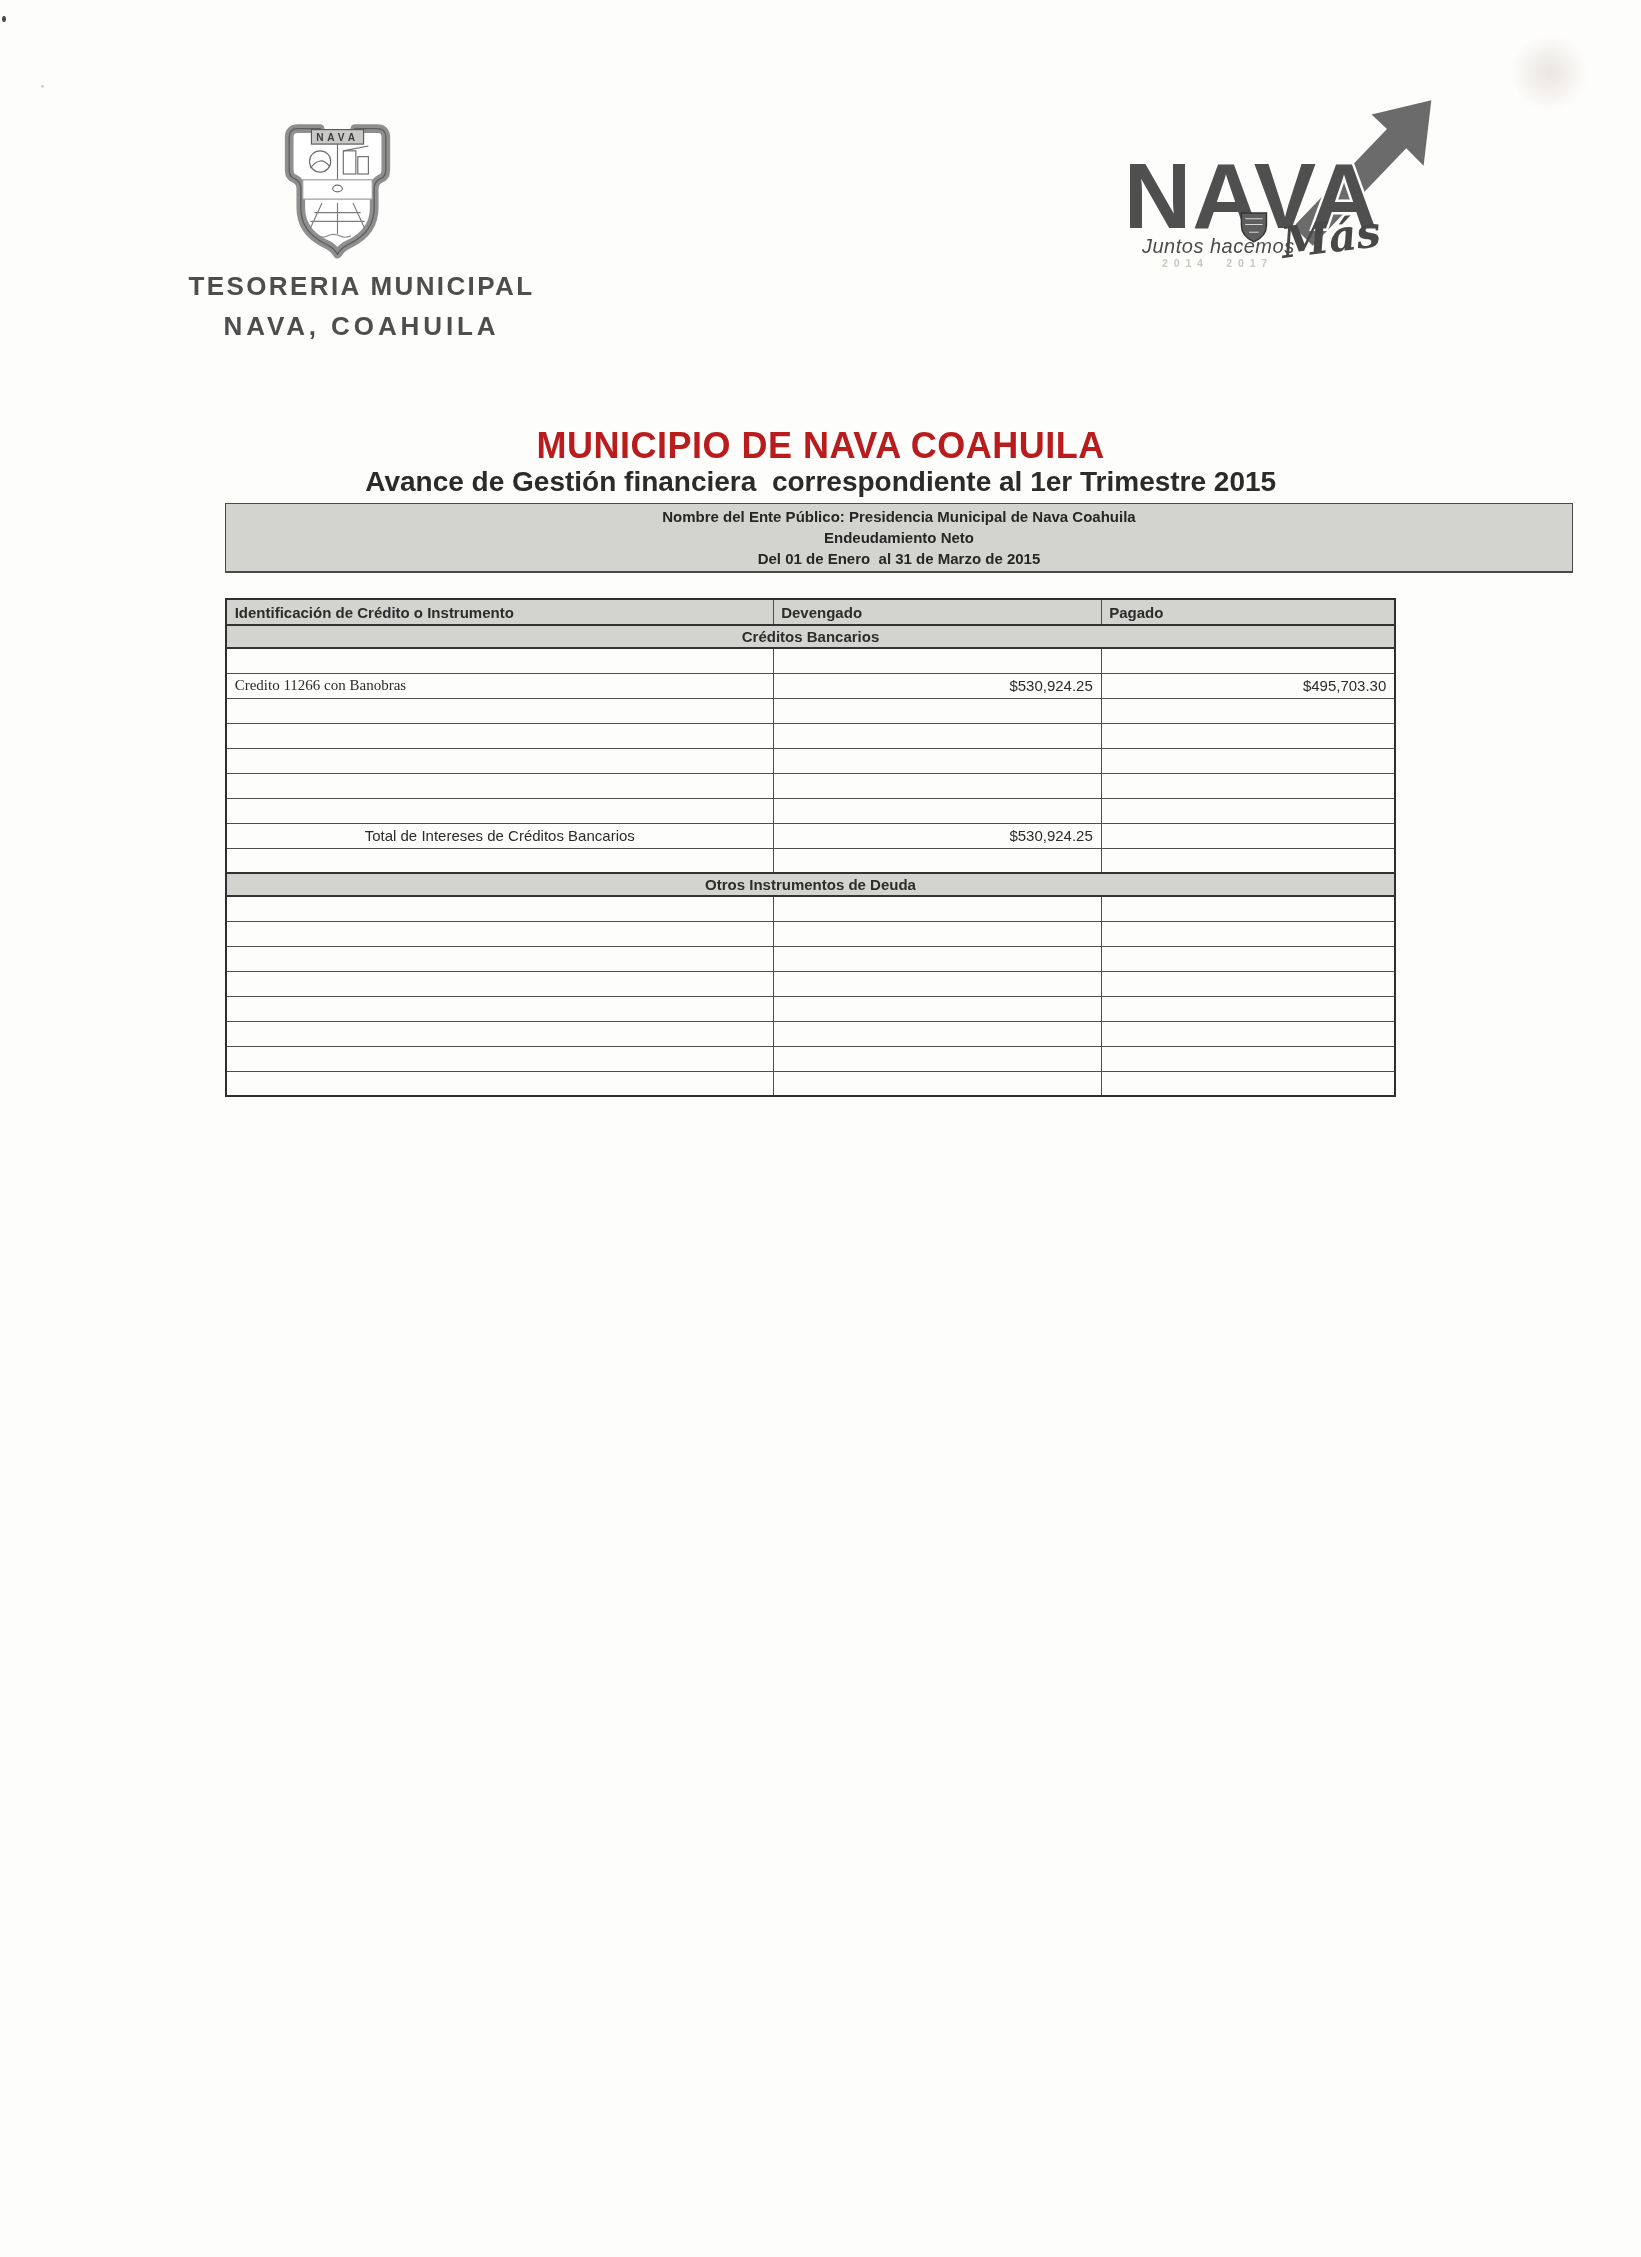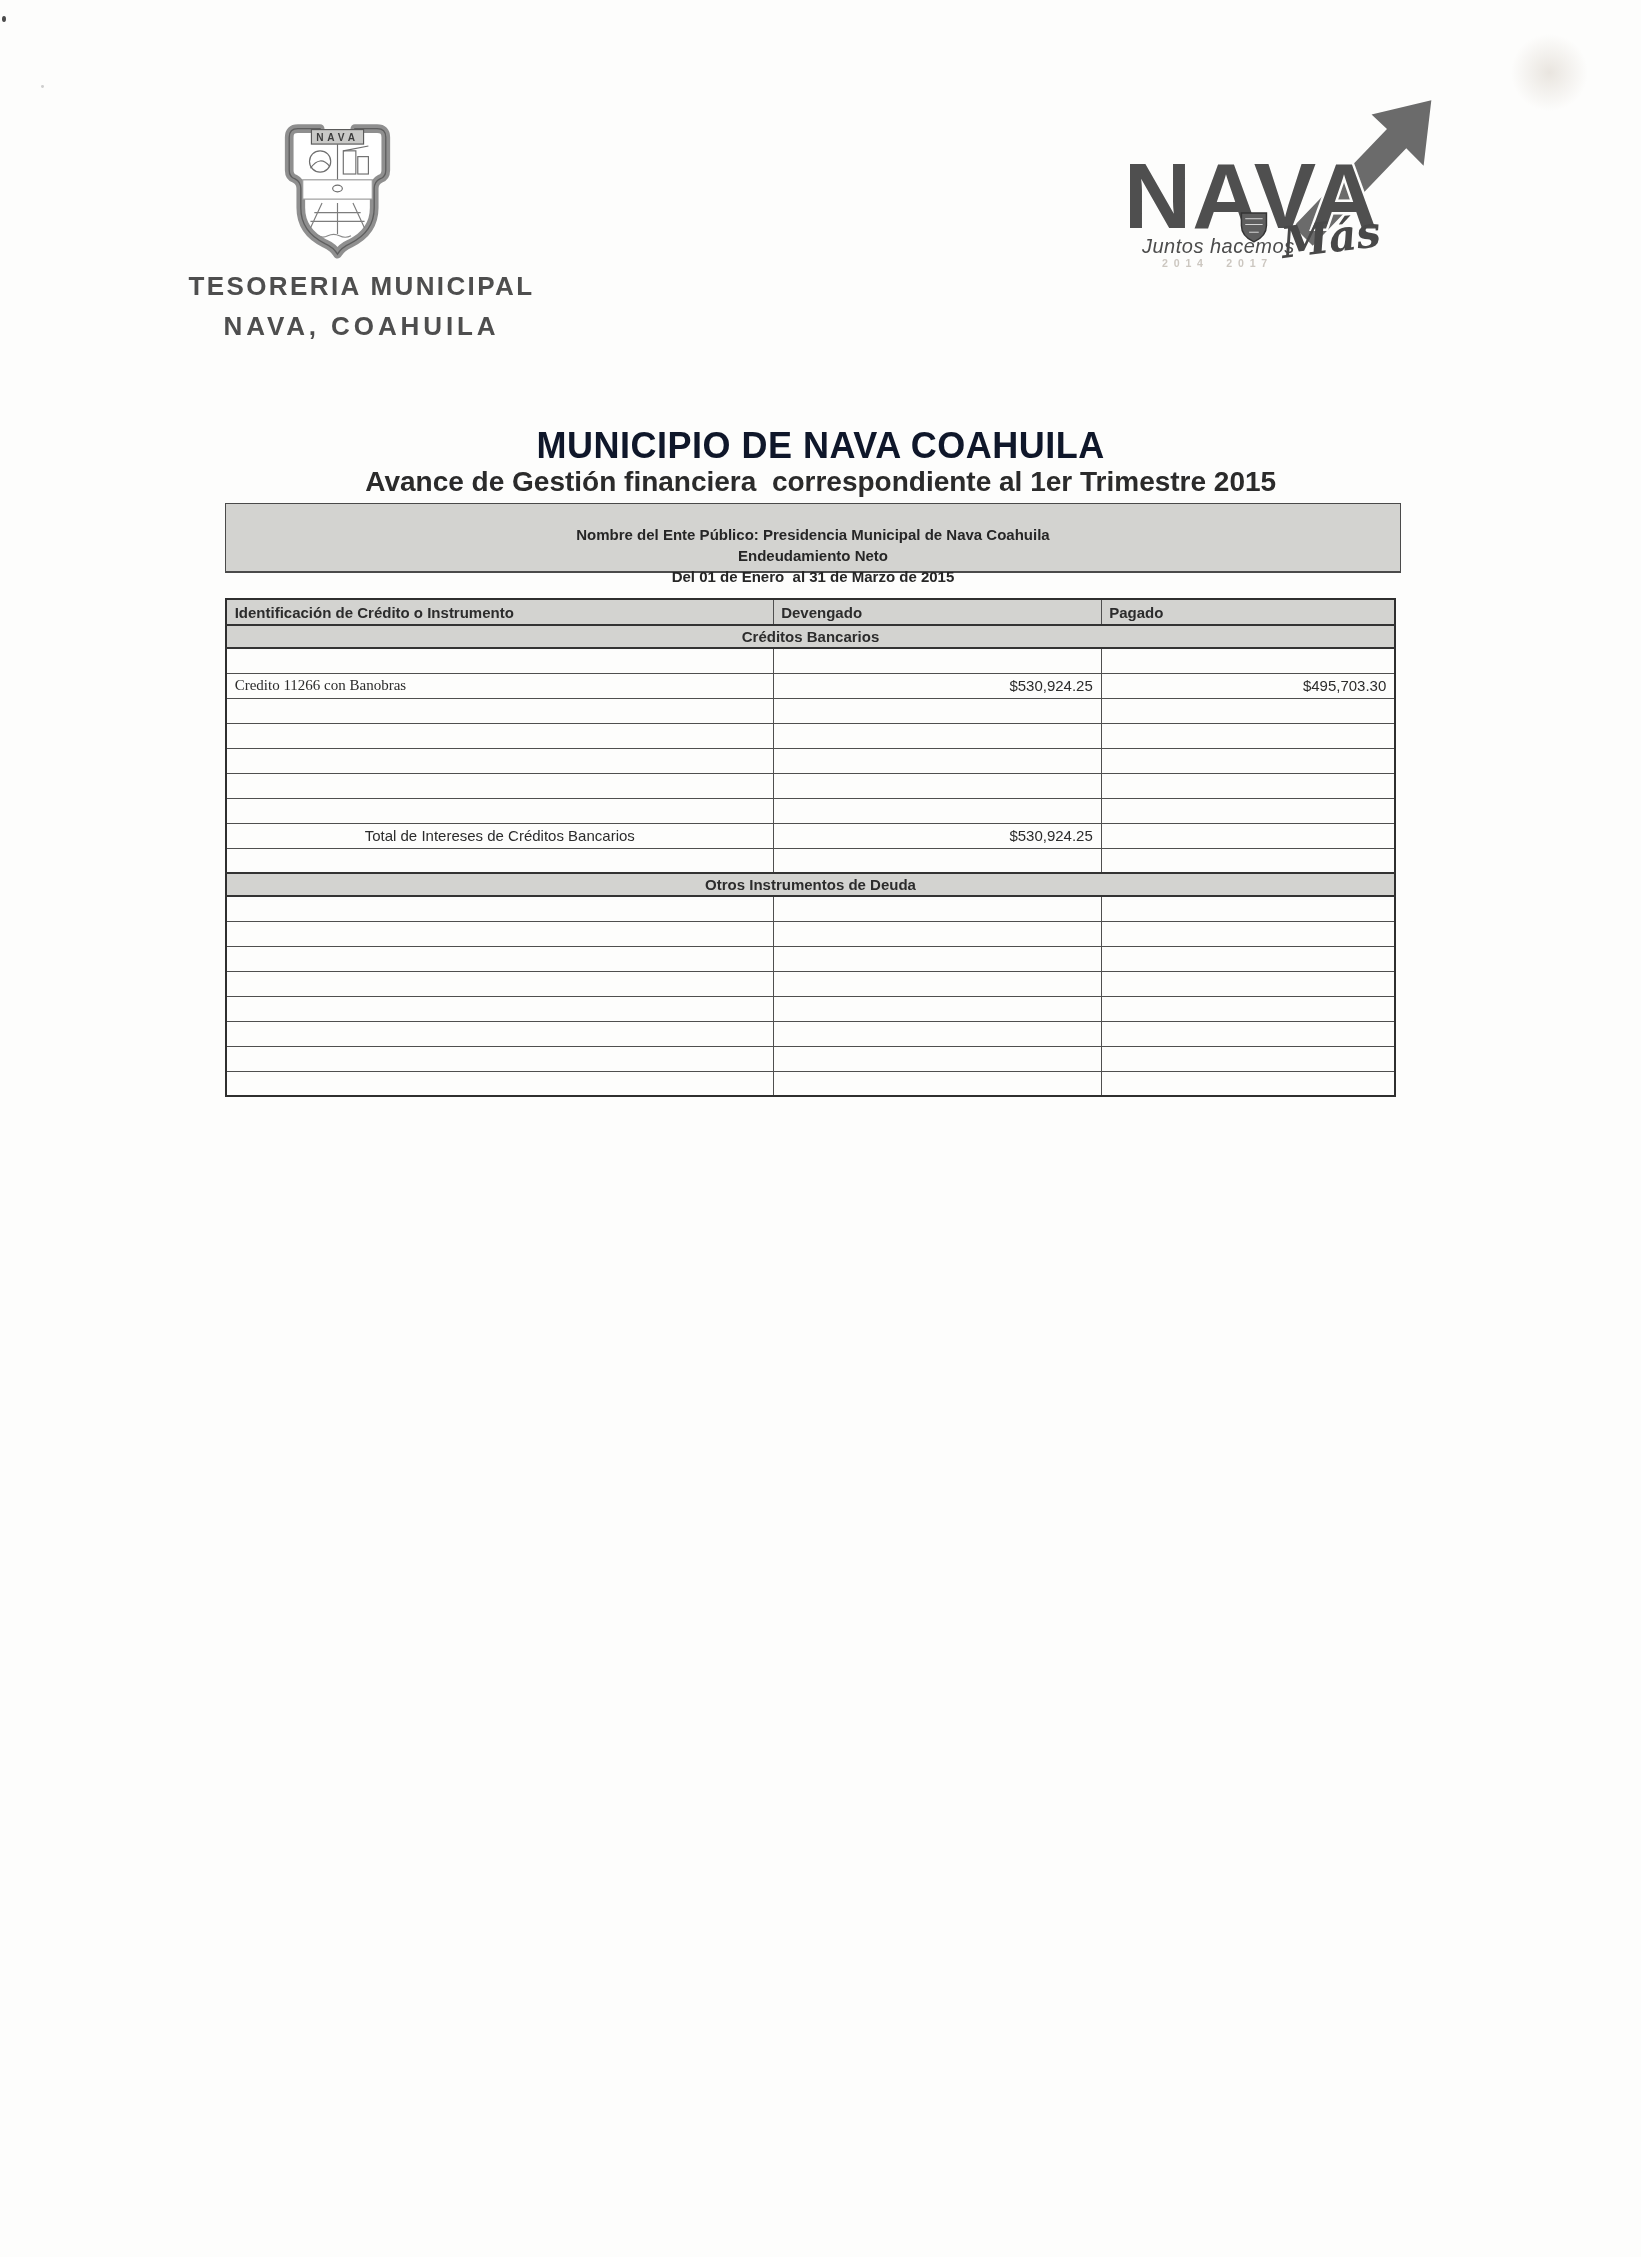--- a/index.html
+++ b/index.html
@@ -24,27 +24,27 @@
   
   .brand-svg { position:absolute; left:1110px; top:77px; width:338px; height:188px; }
   .tagline { position:absolute; left:1142px; top:235px; font-size:20px; font-weight:400;
     font-style:italic; color:#4c4c4c; letter-spacing:0.5px; }
   .tagline-script { position:absolute; left:1281px; top:212px; font-family:"DejaVu Serif", serif;
     font-style:italic; font-weight:700; font-size:43px; color:#484848; transform:rotate(-7deg); }
   .years { position:absolute; left:1162px; top:257px; font-size:10.6px; letter-spacing:5.8px;
     color:#ccc7c0; font-weight:600; white-space:pre; }
   
   .doc-title { position:absolute; left:9.7px; top:425px; width:1622px; text-align:center;
-    font-size:36px; font-weight:700; color:#0f172a; letter-spacing:0.5px; }
+    font-size:36px; font-weight:700; color:#b91c1c; letter-spacing:0.5px; }
   .doc-subtitle { position:absolute; left:9.7px; top:466px; width:1622px; text-align:center;
     font-size:28px; font-weight:700; color:#2b2b2b; white-space:pre-wrap; }
   
-  .info-box { position:absolute; left:225px; top:503px; width:1176px; height:70px;
+  .info-box { position:absolute; left:225px; top:503px; width:1348px; height:70px;
     background:#d3d3d0; border:1.9px solid #4a4a4a; border-bottom-width:2.9px;
-    text-align:center; padding-top:20px; }
+    text-align:center; padding-top:2px; }
   .info-line { font-size:15px; font-weight:700; color:#262626; line-height:21px; white-space:pre-wrap; }
   
   .debt-table { position:absolute; left:225px; top:598px; width:1170px;
     border-collapse:collapse; table-layout:fixed; }
   .debt-table col.c1 { width:547px; }
   .debt-table col.c2 { width:328px; }
   .debt-table col.c3 { width:294px; }
   .debt-table { border:2.9px solid #2f2f2f; }
   .debt-table th, .debt-table td {
     border-top:1.9px solid #4f4f4f; border-bottom:1.9px solid #4f4f4f;

